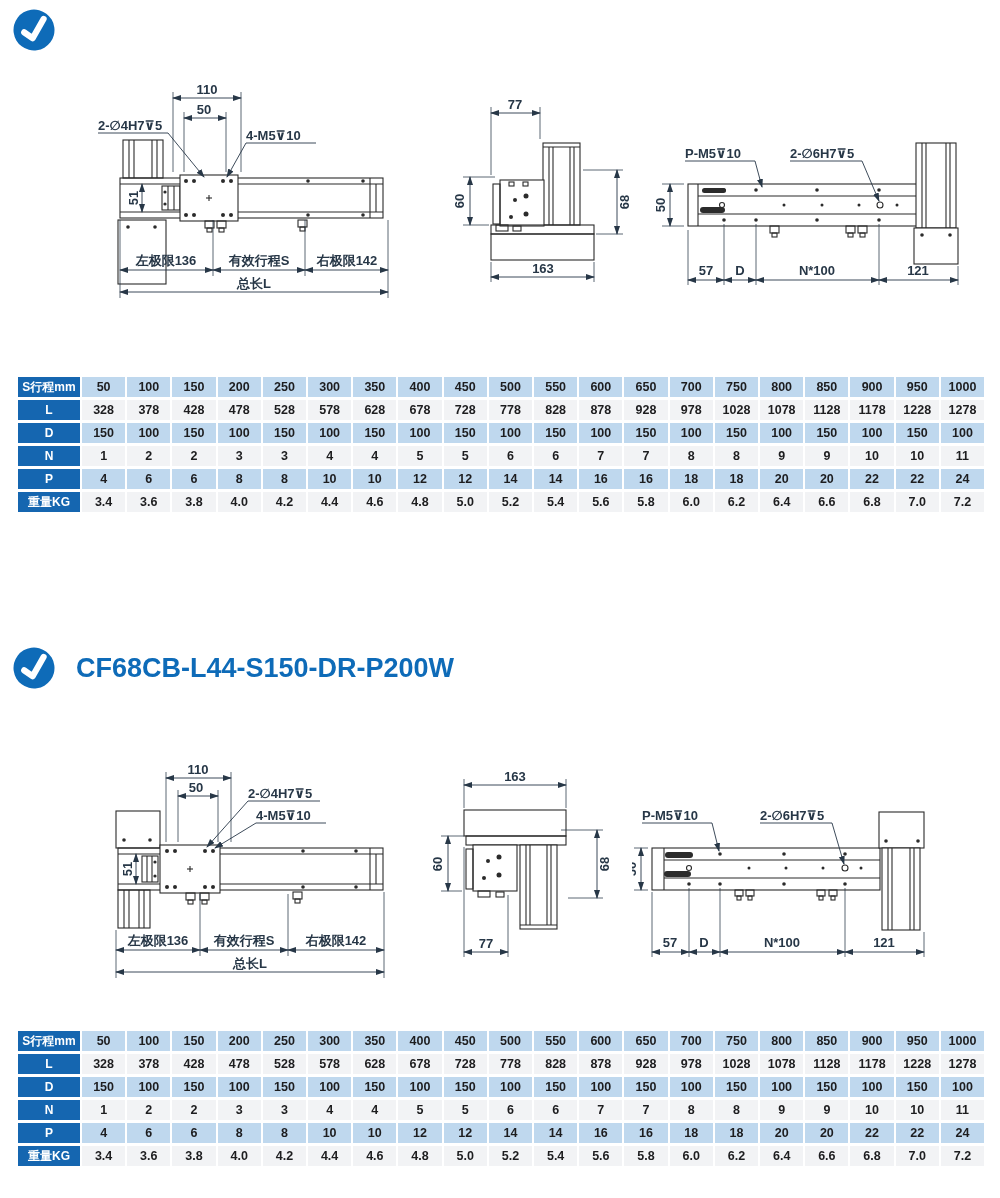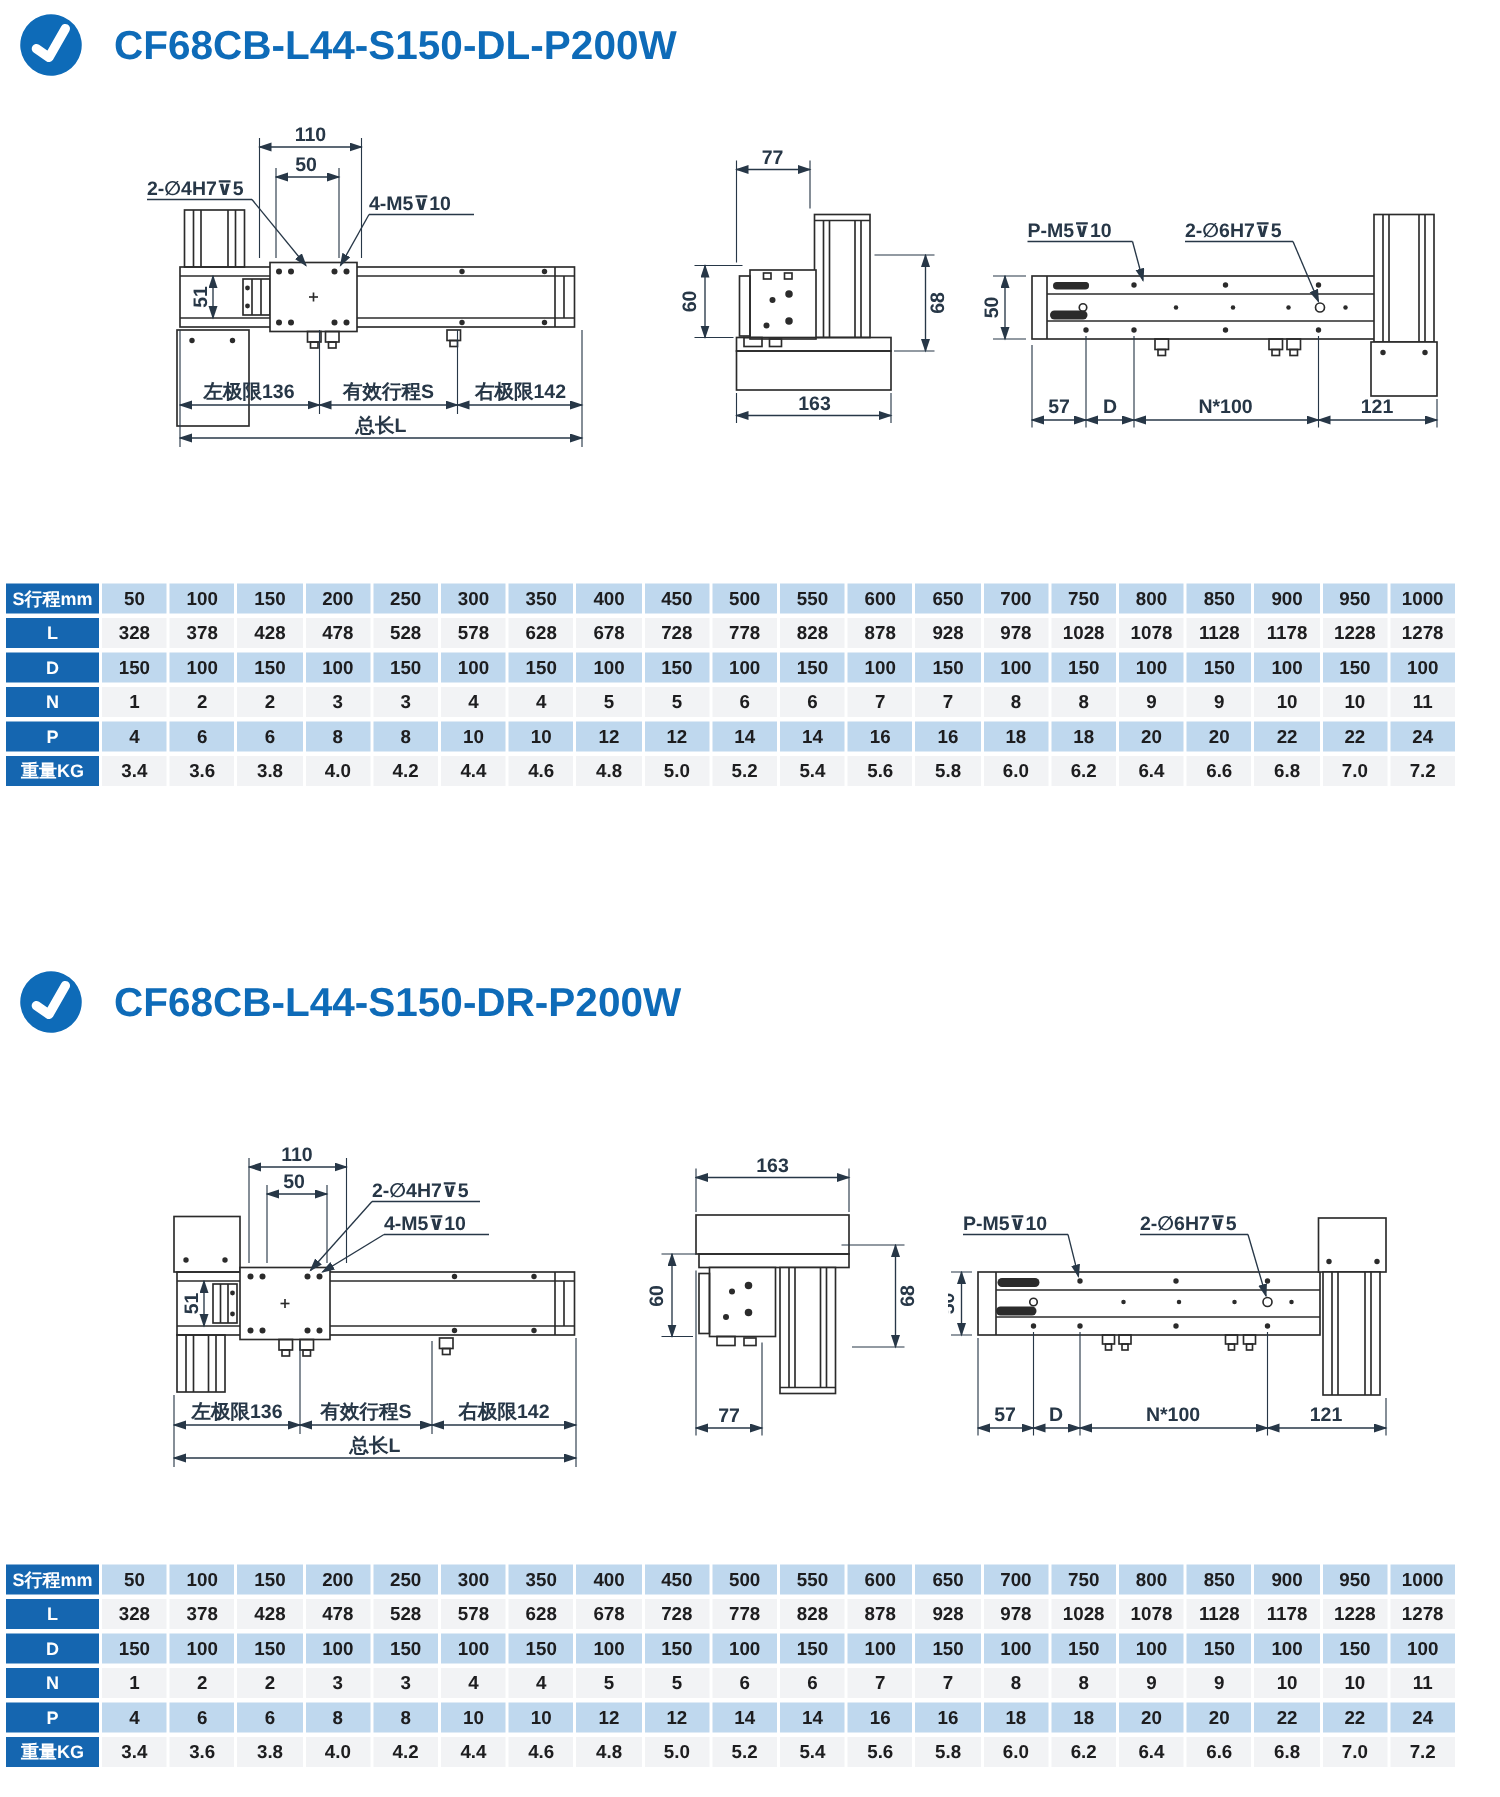--- a/index.html
+++ b/index.html
@@ -12,42 +12,41 @@
   .geo{stroke:#2b2b2b;stroke-width:1.1;fill:none;}
   .geow{stroke:#2b2b2b;stroke-width:1.1;fill:#fff;}
   .dim{stroke:#273747;stroke-width:0.9;fill:none;}
   .ext{stroke:#273747;stroke-width:0.75;fill:none;}
   .dot{fill:#2b2b2b;stroke:none;}
   .slot{fill:#2b2b2b;stroke:none;}
   svg text{font-family:"Liberation Sans","DejaVu Sans",sans-serif;font-weight:bold;
            fill:#273747;font-size:13px;}
   svg text.mid{text-anchor:middle;}
   
-  .spec-table{position:absolute;left:4px;width:966px;margin-top:12px;}
+  .spec-table{position:absolute;left:18px;width:966px;}
   .t-row{display:flex;gap:2px;margin-bottom:3px;height:20px;}
   .t-label{flex:0 0 62px;background:#1566b0;color:#fff;display:flex;align-items:center;
            justify-content:center;font-size:12px;font-weight:bold;}
   .t-cell{flex:1;display:flex;align-items:center;justify-content:center;
           font-size:12.5px;font-weight:bold;color:#1d1d1f;}
   .t-cell.blue{background:#bfd8ee;}
   .t-cell.gray{background:#f2f3f5;}
 </style>
 </head>
 <body>
 
 <div class="page">
 
   <div class="sec-head" style="top:8px;">
     <svg width="44" height="44" viewBox="0 0 44 44">
       <g transform="rotate(-8 22 22)">
         <circle cx="22" cy="22" r="20.5" fill="#0e6bb8"></circle>
         <path d="M12,23 L19.5,30 L33,12.5" stroke="#fff" stroke-width="6.2" fill="none" stroke-linecap="round" stroke-linejoin="round"></path>
       </g>
     </svg>
-    <div class="sec-title">CF68CB-L44-S150-DL-P200W</div>
   </div>
 
   <svg class="drawing" style="left:98px;top:80px;" width="330" height="228" viewBox="0 0 330 228">
     <defs>
         <marker id="a1" markerWidth="9" markerHeight="8" refX="8" refY="3" orient="auto-start-reverse" markerUnits="userSpaceOnUse">
           <path d="M0,0 9,3 0,6Z" fill="#273747"></path>
         </marker>
       </defs>
     <g>
       <rect class="geo" x="25" y="60" width="40" height="38"></rect>

